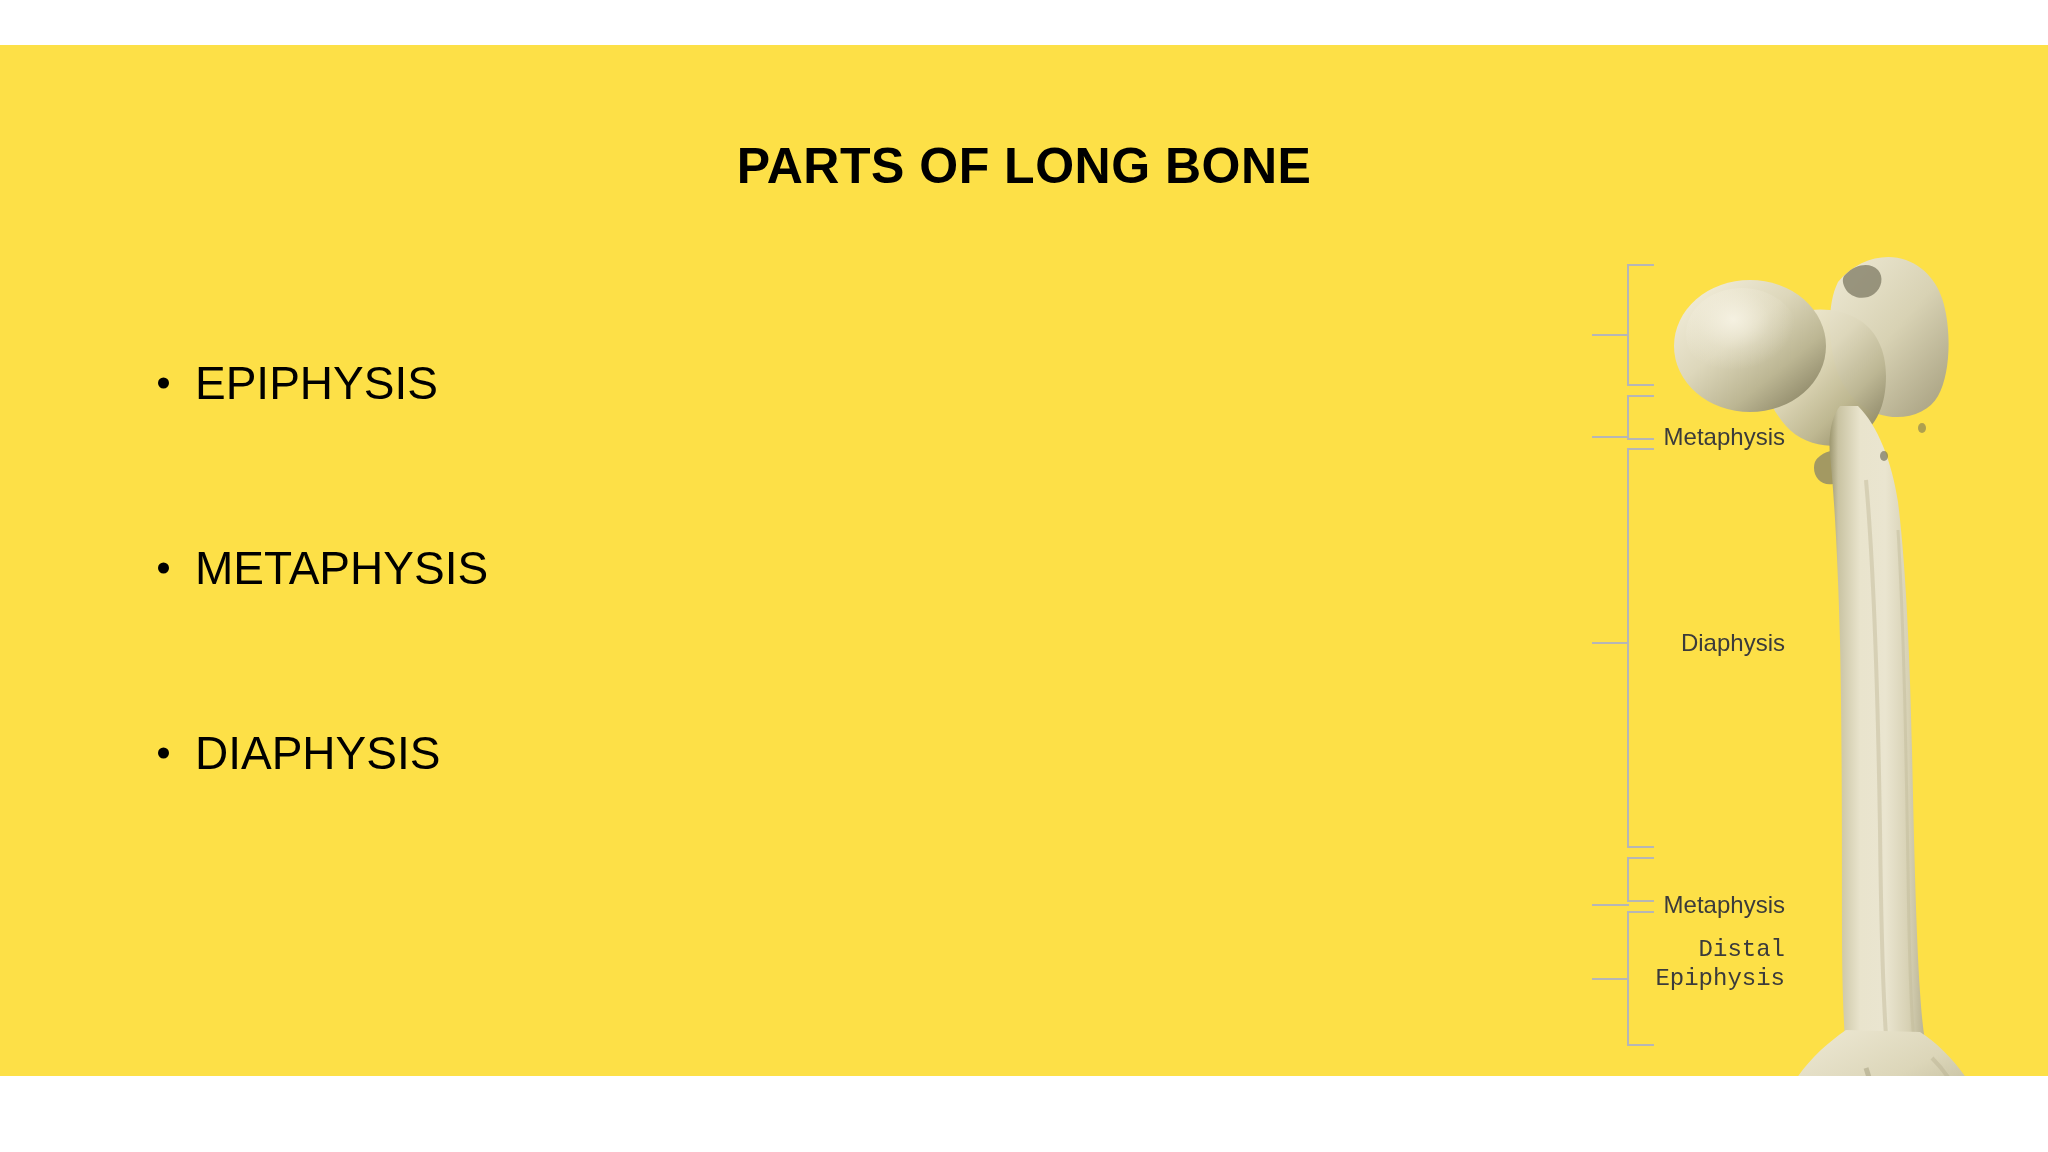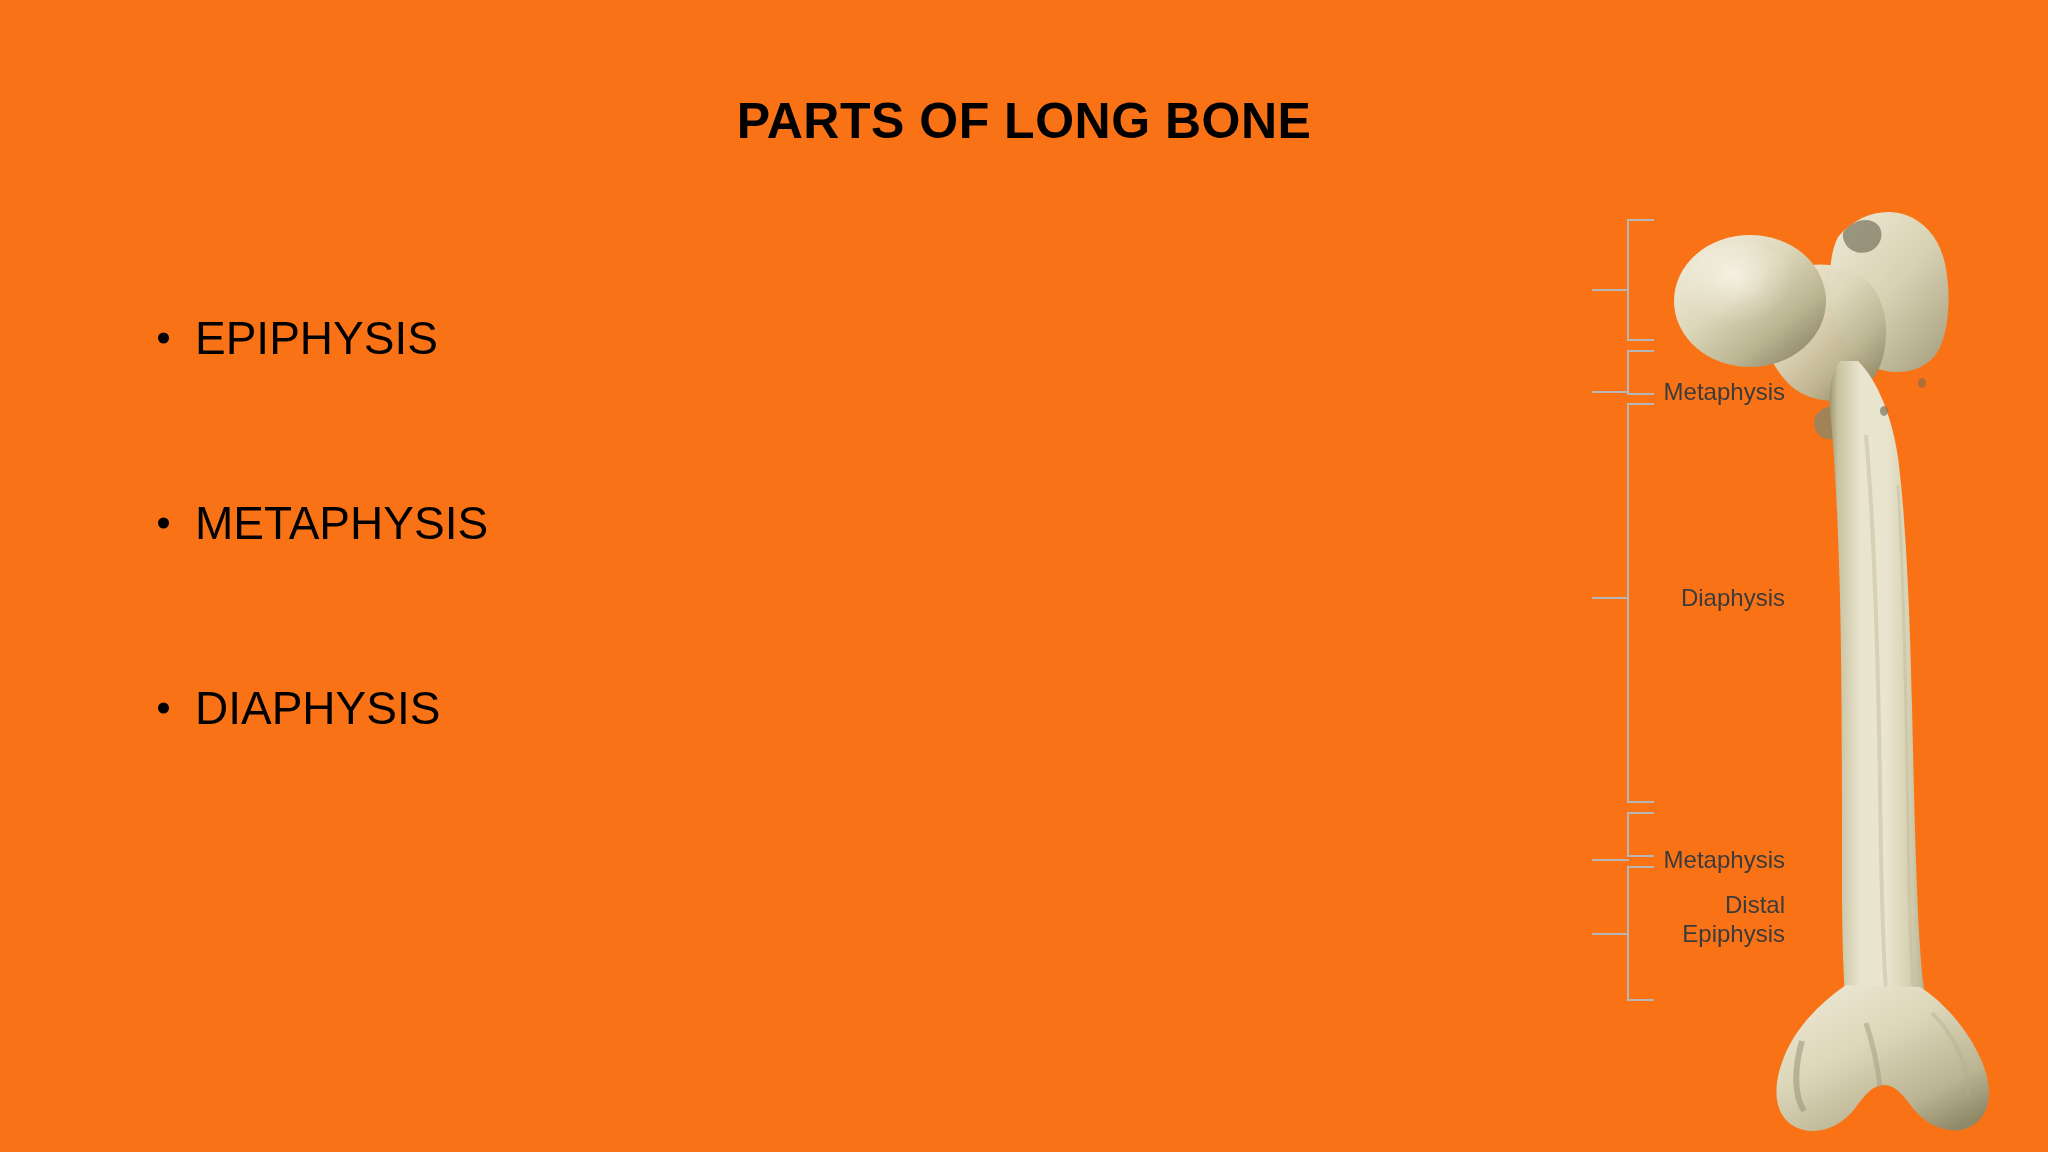--- a/index.html
+++ b/index.html
@@ -7,23 +7,24 @@
     margin: 0;
     padding: 0;
     background: #ffffff;
   }
   body {
     font-family: "Liberation Sans", sans-serif;
   }
   #slide {
     position: relative;
     width: 2048px;
-    height: 1152px;
-    background: #f97316;
+    height: 1031px;
+    background: #fde047;
     overflow: hidden;
+    margin-top: 45px;
   }
 
   
   #slide-title {
     position: absolute;
     left: 0;
     top: 95px;
     width: 2048px;
     text-align: center;
     font-family: "Liberation Sans", sans-serif;
@@ -81,21 +82,21 @@
     font-size: 24px;
     line-height: 1.22;
     color: #3b3b3b;
     white-space: pre-line;
     right: 225px;
   }
   .anno-label.l-prox-epi   { top: 50px;  }
   .anno-label.l-meta-top   { top: 172px; }
   .anno-label.l-diaphysis  { top: 378px; }
   .anno-label.l-meta-bot   { top: 640px; }
-  .anno-label.l-dist-epi   { top: 685px; }
+  .anno-label.l-dist-epi   { top: 685px; font-family: Liberation Mono, monospace; }
 
   
   .leader {
     position: absolute;
     height: 2px;
     background: #b6b6b6;
     left: 212px;
     width: 37px;
   }
   .leader.ld-prox-epi  { top: 84px;  }

